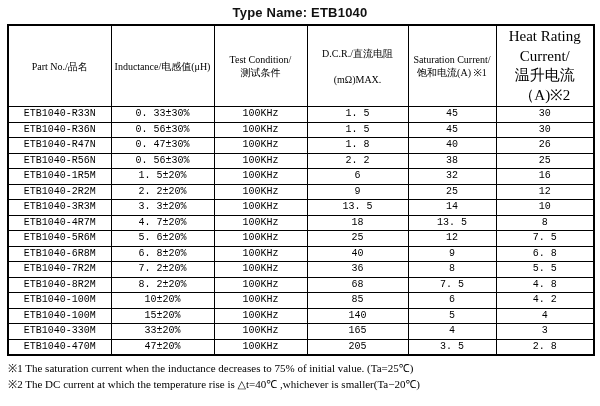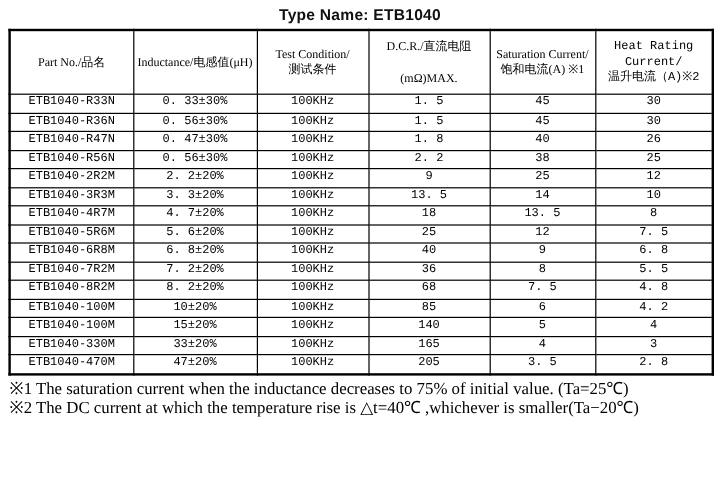--- a/index.html
+++ b/index.html
@@ -38,40 +38,40 @@
     font-size: 10px;
     line-height: 1.3;
     text-align: center;
     vertical-align: middle;
     white-space: pre-line;
     padding: 1px 1px;
     height: 50px;
     font-family: "Liberation Serif", serif;
   }
   table.spec th.mono-head {
-    font-family: Liberation Mono, monospace;
-    font-size: 10px;
+    font-family: Liberation Serif, serif;
+    font-size: 15px;
   }
   table.spec td {
     border: 1px solid #000000;
     font-size: 10px;
     line-height: 1;
     text-align: center;
     vertical-align: middle;
     padding: 0;
     height: 14.5px;
     font-family: "Liberation Mono", monospace;
     white-space: nowrap;
     overflow: hidden;
   }
   .footnotes {
     margin: 4px 0 0 8px;
   }
   .footnote {
-    font-size: 14px;
+    font-size: 11px;
     line-height: 16px;
     font-family: "Liberation Serif", serif;
     color: #000000;
   }
 </style>
 </head>
 <body>
 
 <div class="page">
 
@@ -129,20 +129,28 @@
         </tr>
         <tr>
           <td>ETB1040-R56N</td>
           <td>0. 56±30%</td>
           <td>100KHz</td>
           <td>2. 2</td>
           <td>38</td>
           <td>25</td>
         </tr>
         <tr>
+          <td>ETB1040-1R5M</td>
+          <td>1. 5±20%</td>
+          <td>100KHz</td>
+          <td>6</td>
+          <td>32</td>
+          <td>16</td>
+        </tr>
+        <tr>
           <td>ETB1040-2R2M</td>
           <td>2. 2±20%</td>
           <td>100KHz</td>
           <td>9</td>
           <td>25</td>
           <td>12</td>
         </tr>
         <tr>
           <td>ETB1040-3R3M</td>
           <td>3. 3±20%</td>

